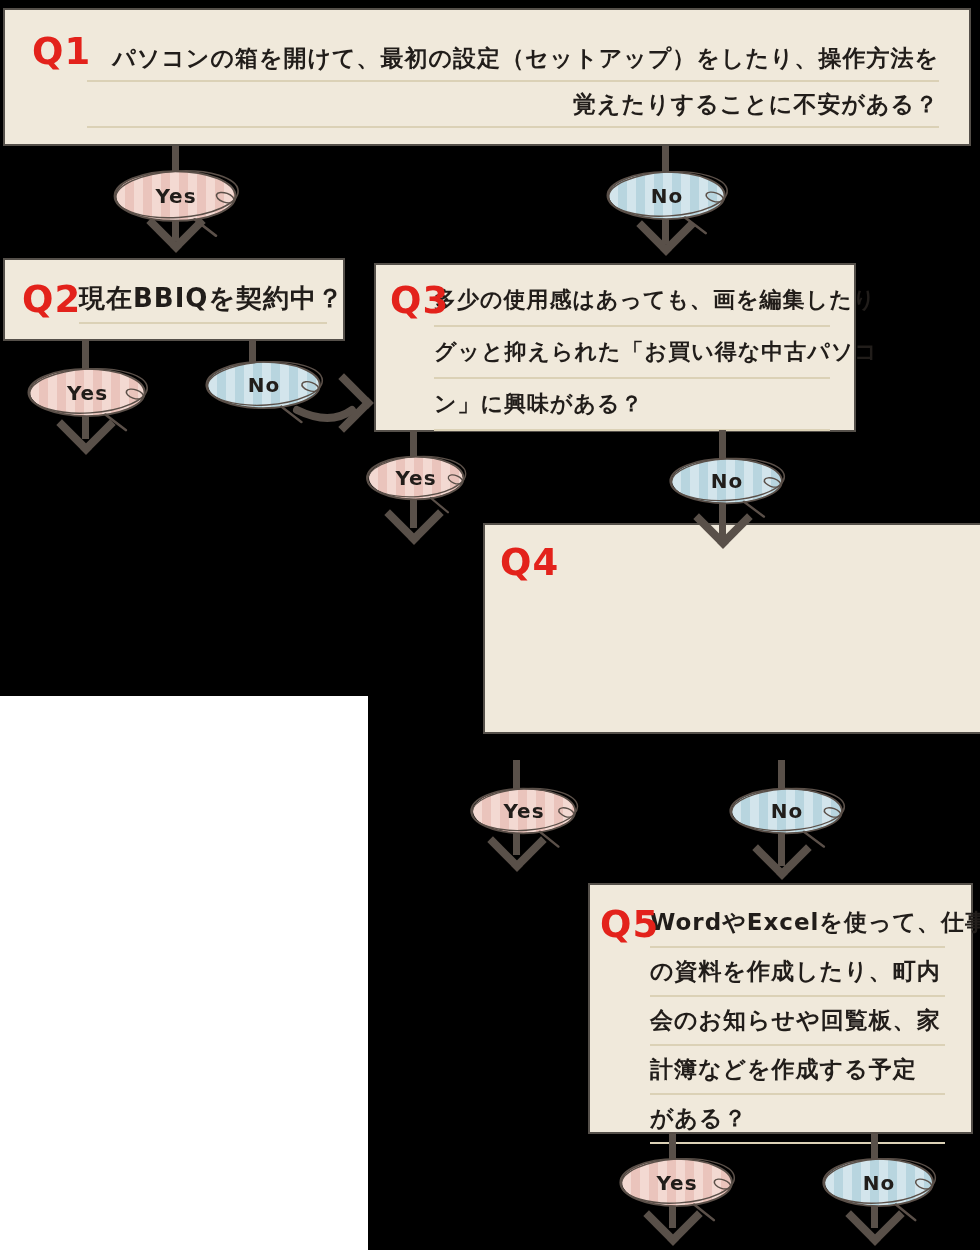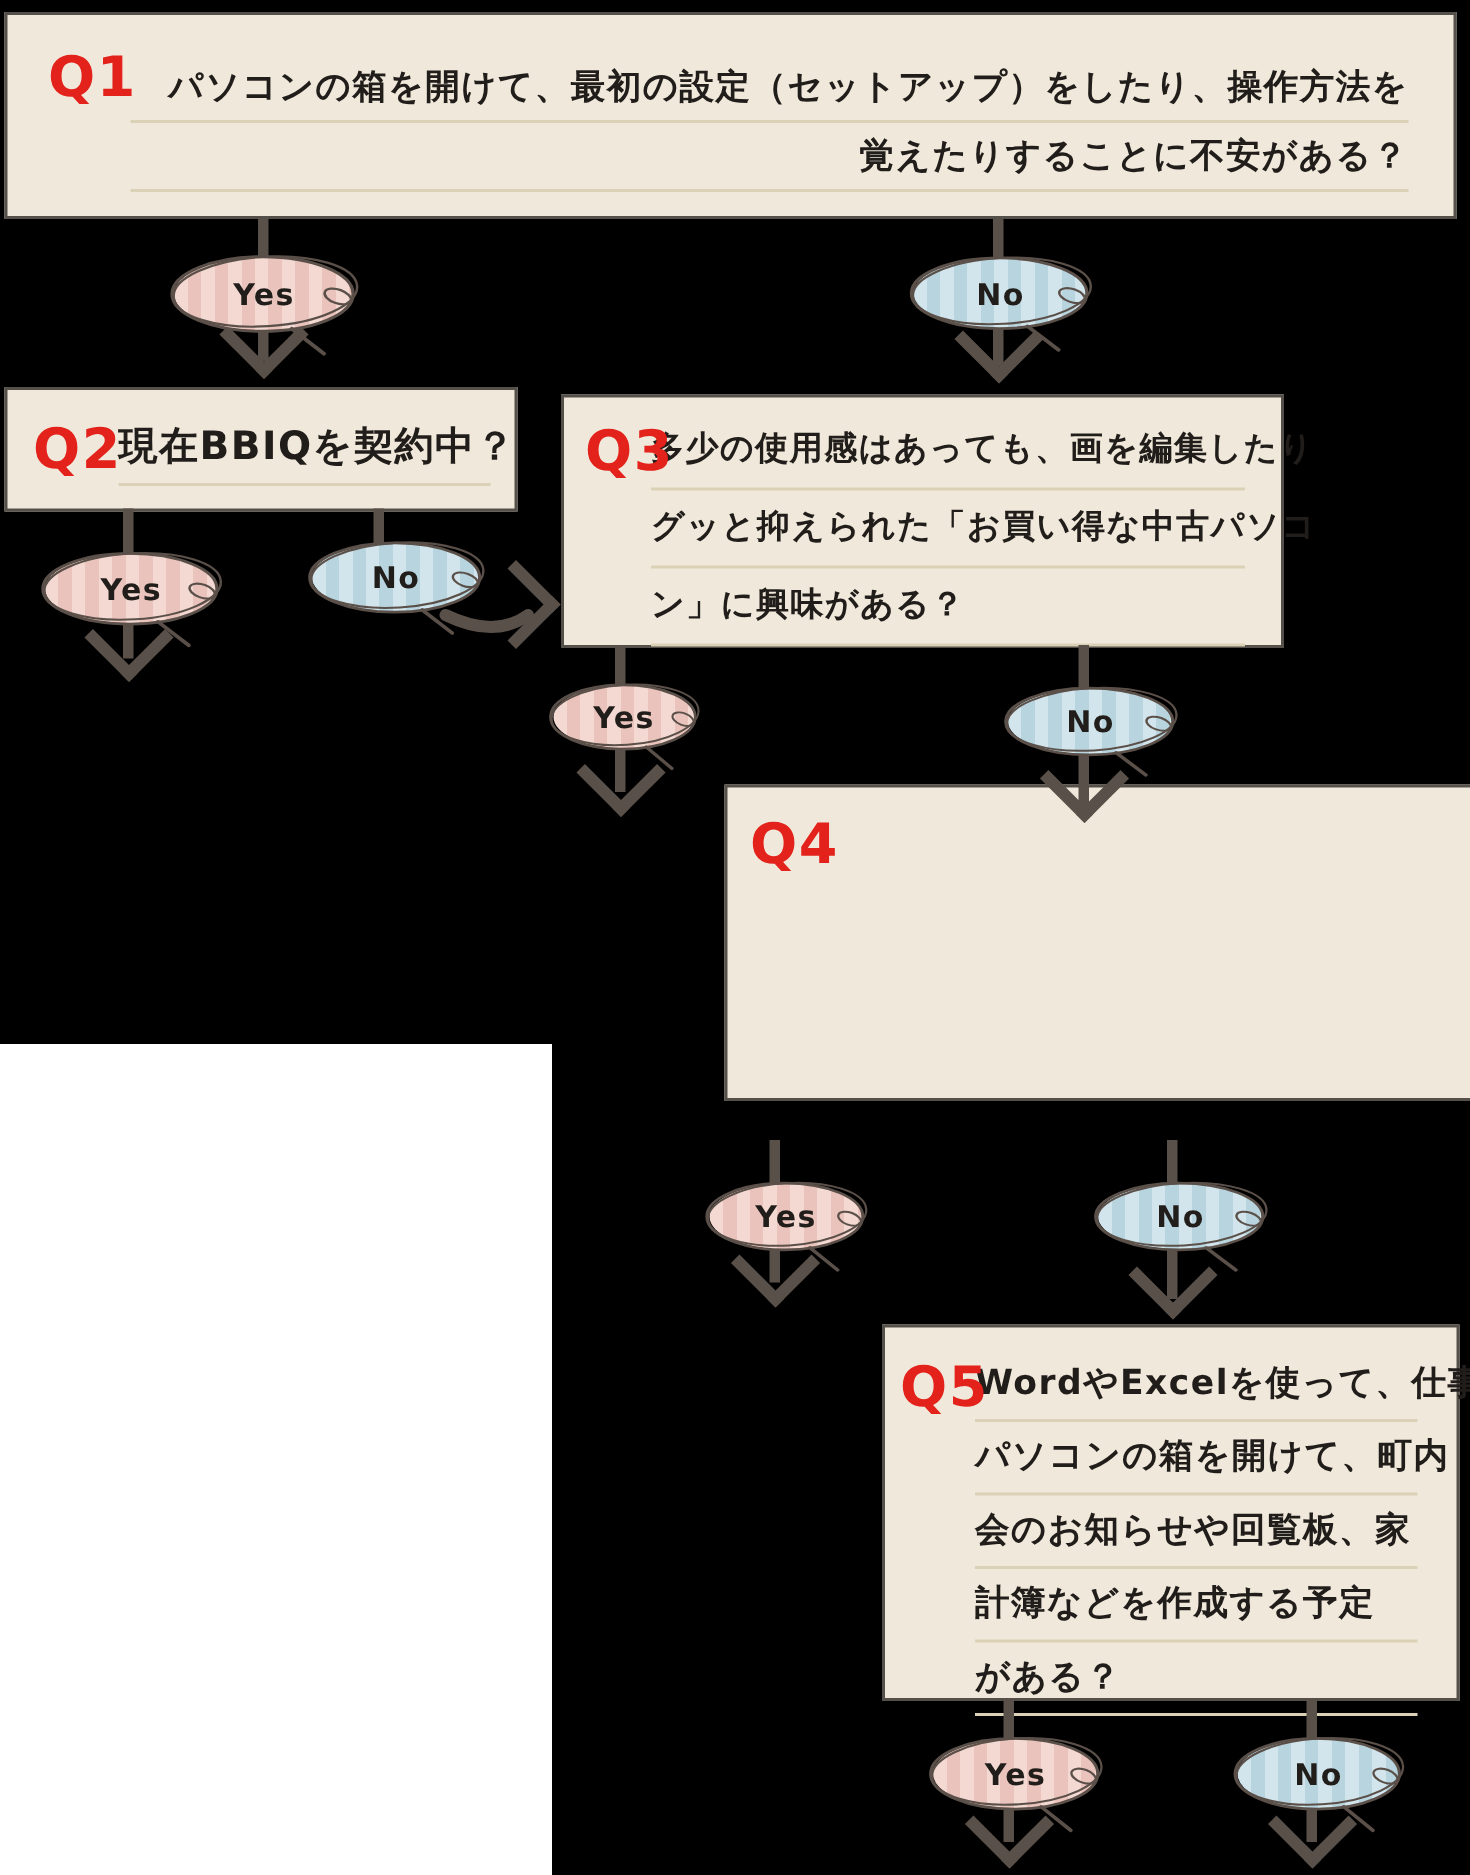--- a/index.html
+++ b/index.html
@@ -117,21 +117,21 @@
   </div>
 
   <div class="qbox" style="left:483px;top:523px;width:534px;height:211px;text-align:right;">
     <span class="qlabel" style="left:15px;top:16px;">Q4</span>
   </div>
 
   <div class="qbox" style="left:588px;top:883px;width:385px;height:251px;">
     <span class="qlabel" style="left:10px;top:18px;">Q5</span>
     <div class="qlines" style="margin-left:60px;margin-right:26px;padding-top:14px;--lh:47px;font-size:23px;">
       <div class="qline">WordやExcelを使って、仕事</div>
-      <div class="qline">パソコンの箱を開けて、町内</div>
+      <div class="qline">の資料を作成したり、町内</div>
       <div class="qline">会のお知らせや回覧板、家</div>
       <div class="qline">計簿などを作成する予定</div>
       <div class="qline">がある？</div>
     </div>
   </div>
 
   <div class="badge pink" style="left:111px;top:167px;width:130px;height:58px;">
     <div class="badge-fill"></div>
     <svg class="badge-sketch" viewBox="0 0 140 70" preserveAspectRatio="none">
       <ellipse class="e1" cx="69" cy="35" rx="65" ry="30"></ellipse>

